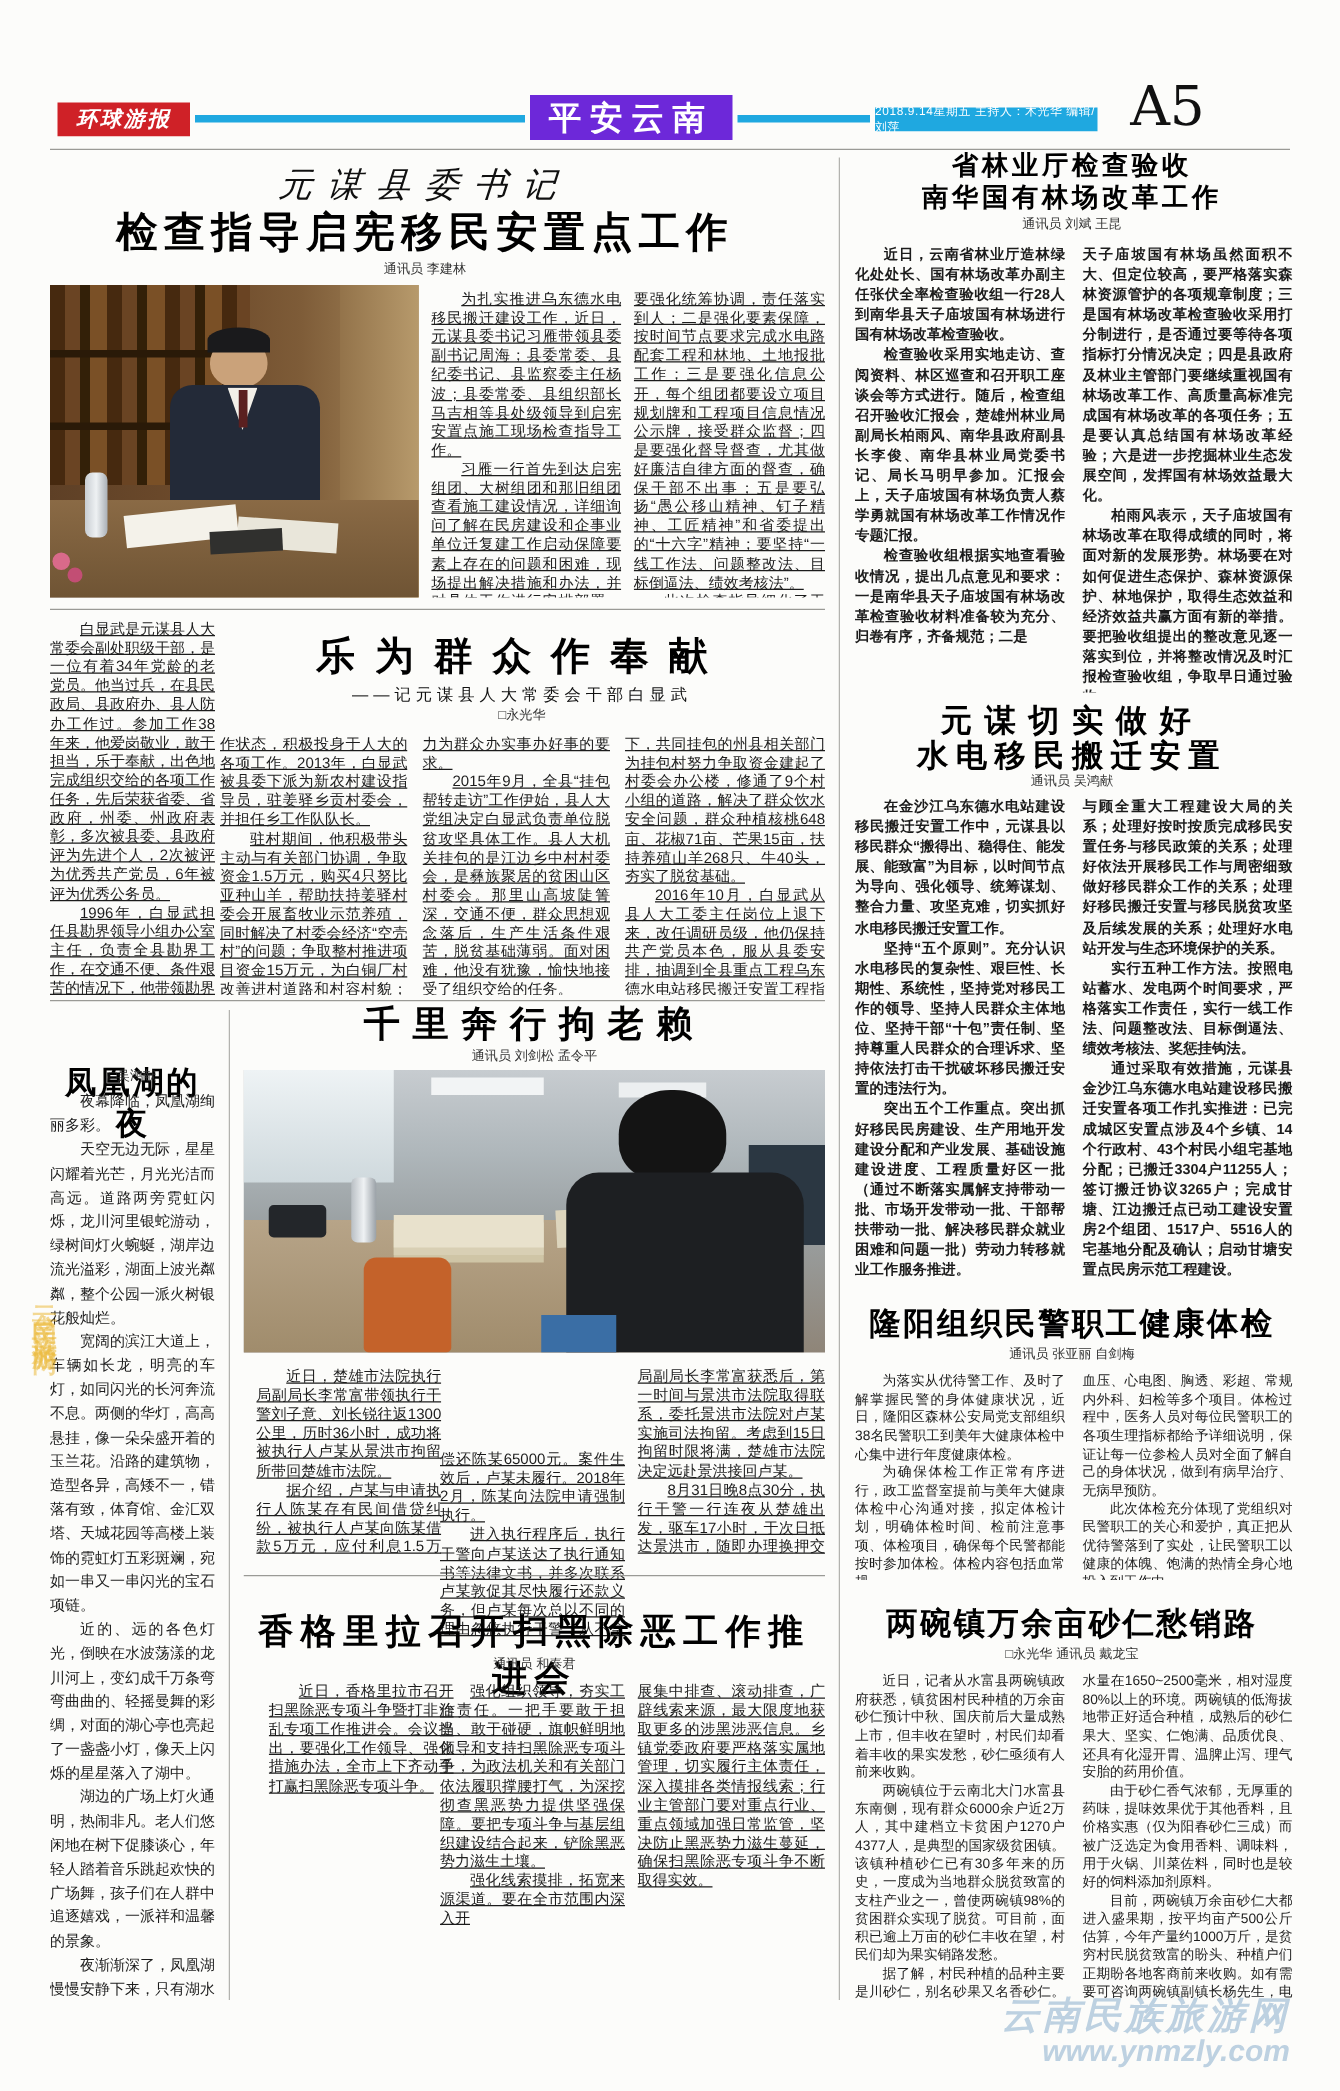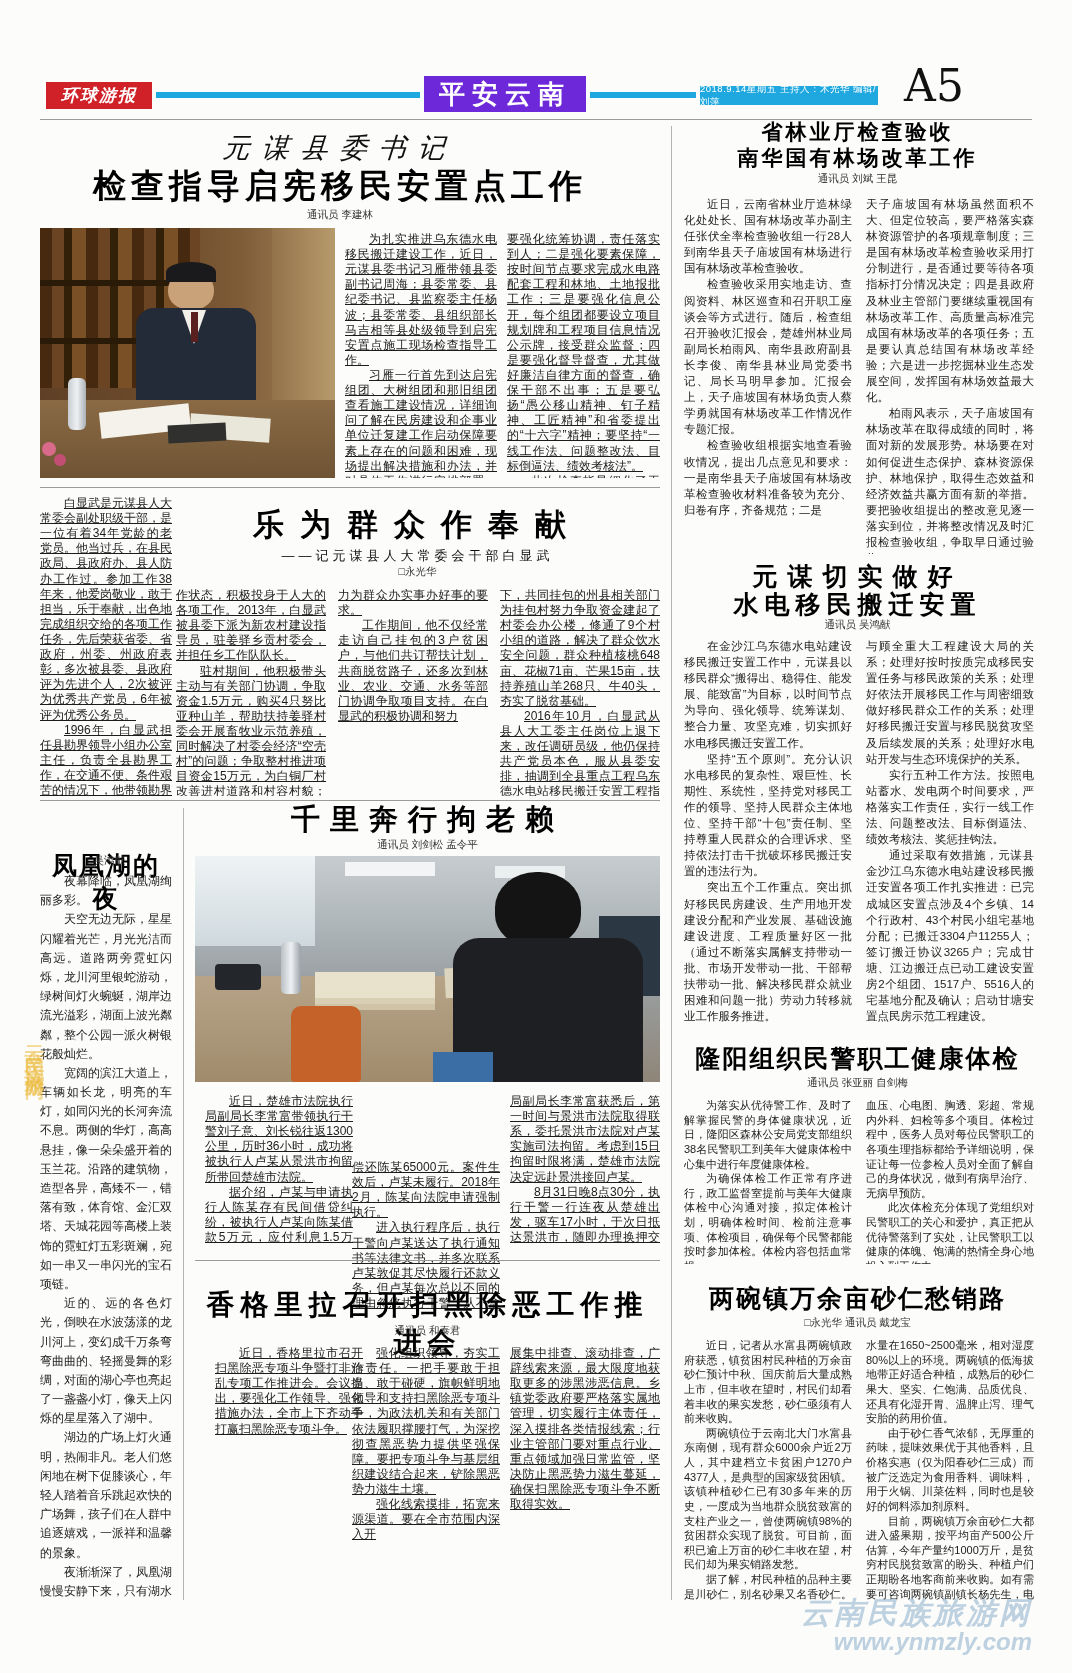--- a/index.html
+++ b/index.html
@@ -24,21 +24,21 @@
           letter-spacing:12px;transform:skewX(-4deg);color:#101010;}
   .h-main{font-weight:bold;text-align:center;color:#000;}
   .sub{text-align:center;color:#111;}
   .byline{text-align:center;font-size:10.5px;color:#333;}
   
   .col{overflow:hidden;text-align:justify;}
   .col p{margin:0;text-indent:2em;}
   .col[data-cont] p:first-child{text-indent:0;}
   .body{font-size:12px;line-height:1.26;text-decoration:underline;}
   .body-md{font-size:11px;line-height:1.33;}
-  .body-lg{font-size:11.5px;line-height:1.4;}
+  .body-lg{font-size:11.5px;line-height:1.4;font-weight:bold;}
   .body-serif{font-family:"DejaVu Serif",serif;font-size:12px;line-height:1.6;}
   
   .photo{overflow:hidden;}
   .ph{position:absolute;}
   
   .wm-br{right:40px;top:1596px;width:340px;text-align:right;color:rgba(125,165,200,.5);
          font-weight:bold;font-style:italic;line-height:1.1;}
   .wm-br .l1{font-size:30px;letter-spacing:3px;}
   .wm-br .l2{font-size:24px;text-align:right;}
   .wm-left{left:22px;top:1030px;writing-mode:vertical-rl;font-size:20px;font-weight:bold;
@@ -100,20 +100,21 @@
     </div>
   <div class="abs h-main" style="left:175px;top:504px;width:485px;font-size:31px;letter-spacing:16px;">乐为群众作奉献</div>
   <div class="abs sub" style="left:175px;top:547px;width:485px;font-size:13px;letter-spacing:4px;">——记元谋县人大常委会干部白显武</div>
   <div class="abs byline" style="left:175px;top:565px;width:485px;">□永光华</div>
   <div class="abs col body" style="left:176px;top:588px;width:150px;height:208px;" data-cont="">
       <p>作状态，积极投身于人大的各项工作。2013年，白显武被县委下派为新农村建设指导员，驻姜驿乡贡村委会，并担任乡工作队队长。</p>
       <p>驻村期间，他积极带头主动与有关部门协调，争取资金1.5万元，购买4只努比亚种山羊，帮助扶持姜驿村委会开展畜牧业示范养殖，同时解决了村委会经济“空壳村”的问题；争取整村推进项目资金15万元，为白铜厂村改善进村道路和村容村貌；争取资金8000元，为村委会分别举办两期核桃和晚秋作物栽培技术培训班；同时为姜驿村委会争取异地搬迁资金45万元，为泥嘎味村争取资金3万元建成小水窖，实现了驻村帮扶员心系群众、努</p>
     </div>
   <div class="abs col body" style="left:338px;top:588px;width:150px;height:208px;" data-cont="">
       <p>力为群众办实事办好事的要求。</p>
+      <p>2015年9月，全县“挂包帮转走访”工作伊始，县人大党组决定白显武负责单位脱贫攻坚具体工作。县人大机关挂包的是江边乡中村村委会，是彝族聚居的贫困山区村委会。那里山高坡陡箐深，交通不便，群众思想观念落后，生产生活条件艰苦，脱贫基础薄弱。面对困难，他没有犹豫，愉快地接受了组织交给的任务。</p>
       <p>工作期间，他不仅经常走访自己挂包的3户贫困户，与他们共订帮扶计划，共商脱贫路子，还多次到林业、农业、交通、水务等部门协调争取项目支持。在白显武的积极协调和努力</p>
     </div>
   <div class="abs col body" style="left:500px;top:588px;width:160px;height:208px;" data-cont="">
       <p>下，共同挂包的州县相关部门为挂包村努力争取资金建起了村委会办公楼，修通了9个村小组的道路，解决了群众饮水安全问题，群众种植核桃648亩、花椒71亩、芒果15亩，扶持养殖山羊268只、牛40头，夯实了脱贫基础。</p>
       <p>2016年10月，白显武从县人大工委主任岗位上退下来，改任调研员级，他仍保持共产党员本色，服从县委安排，抽调到全县重点工程乌东德水电站移民搬迁安置工程指挥部任瓦渣箐安置点指挥部副指挥长。他以身作则，在宣传政策、拆迁、调解纠纷等工作中处处当先，他原则性强、敢于担当、公平公正，赢得了干部群众的好评。</p>
     </div>
 
   <div class="abs hrule" style="left:40px;top:800px;width:620px;"></div>
   <div class="abs vrule" style="left:183px;top:808px;height:792px;"></div>
 

